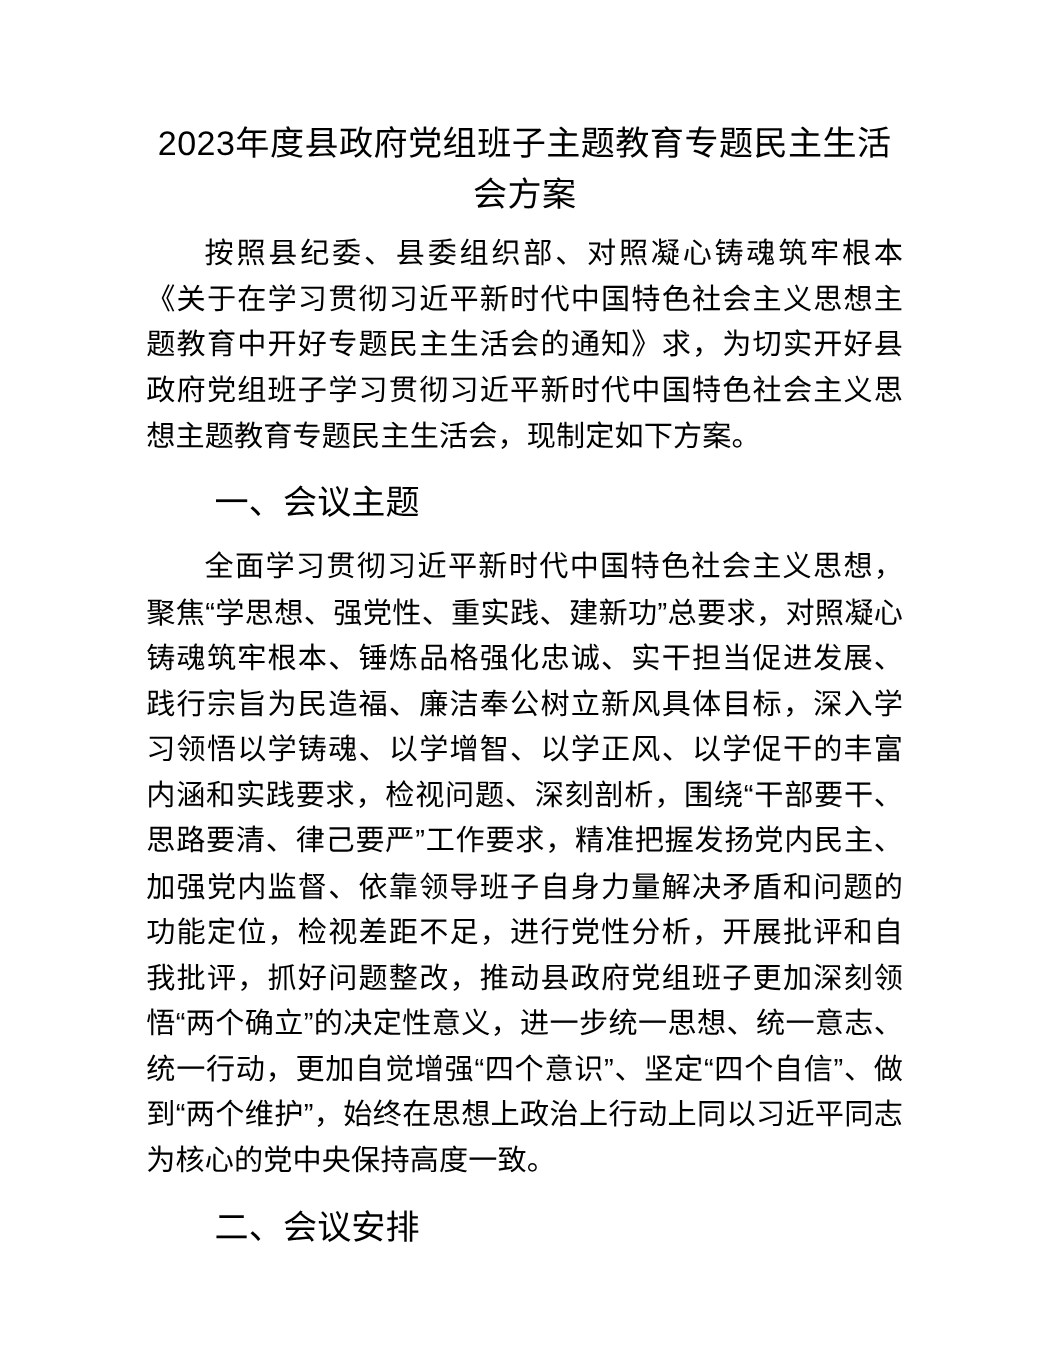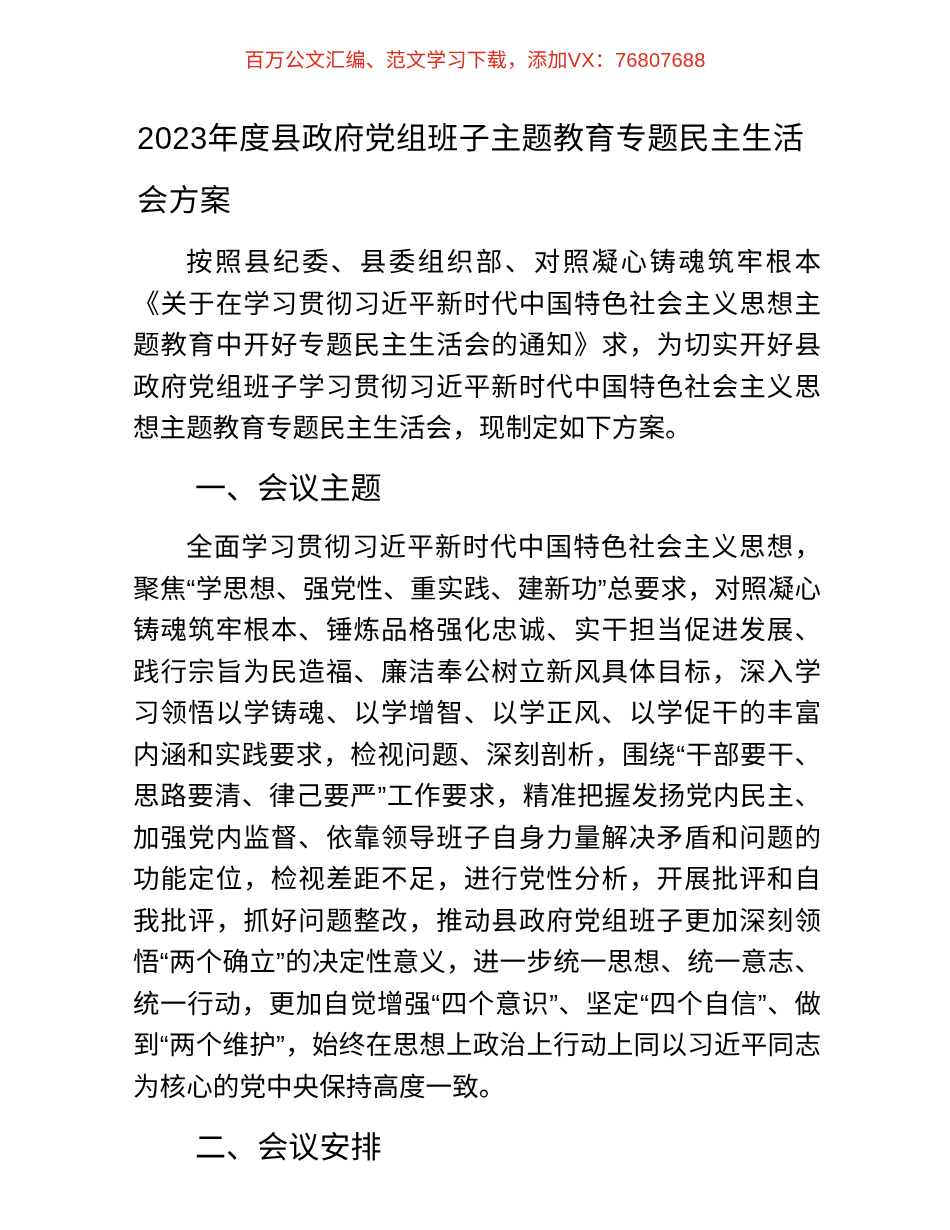--- a/index.html
+++ b/index.html
@@ -46,22 +46,22 @@
   
   .doc {
     position: absolute;
     top: 108px;
     left: 133px;
     width: 688px;
   }
 
   .doc-title {
     font-size: 31px;
-    line-height: 62px;
-    text-align: left;
+    line-height: 46px;
+    text-align: center;
     letter-spacing: 0.4px;
     margin: 0 0 10px 0;
     font-weight: 400;
     text-indent: 0;
     padding: 0 4px;
   }
 
   .para {
     font-size: 26.5px;
     line-height: 41.5px;
@@ -83,23 +83,20 @@
 
   
   .gap-sm { height: 18px; }
   .gap-md { height: 19px; }
 </style>
 </head>
 <body>
 
 <div class="page">
 
-  <div class="promo-bar">
-    <span class="promo-text">百万公文汇编、范文学习下载，添加VX：76807688</span>
-  </div>
 
   <div class="doc">
 
     <h1 class="doc-title">2023年度县政府党组班子主题教育专题民主生活会方案</h1>
 
     <p class="para">按照县纪委、县委组织部、对照凝心铸魂筑牢根本《关于在学习贯彻习近平新时代中国特色社会主义思想主题教育中开好专题民主生活会的通知》求，为切实开好县政府党组班子学习贯彻习近平新时代中国特色社会主义思想主题教育专题民主生活会，现制定如下方案。</p>
 
     <div class="gap-sm"></div>
 
     <p class="heading">一、会议主题</p>

